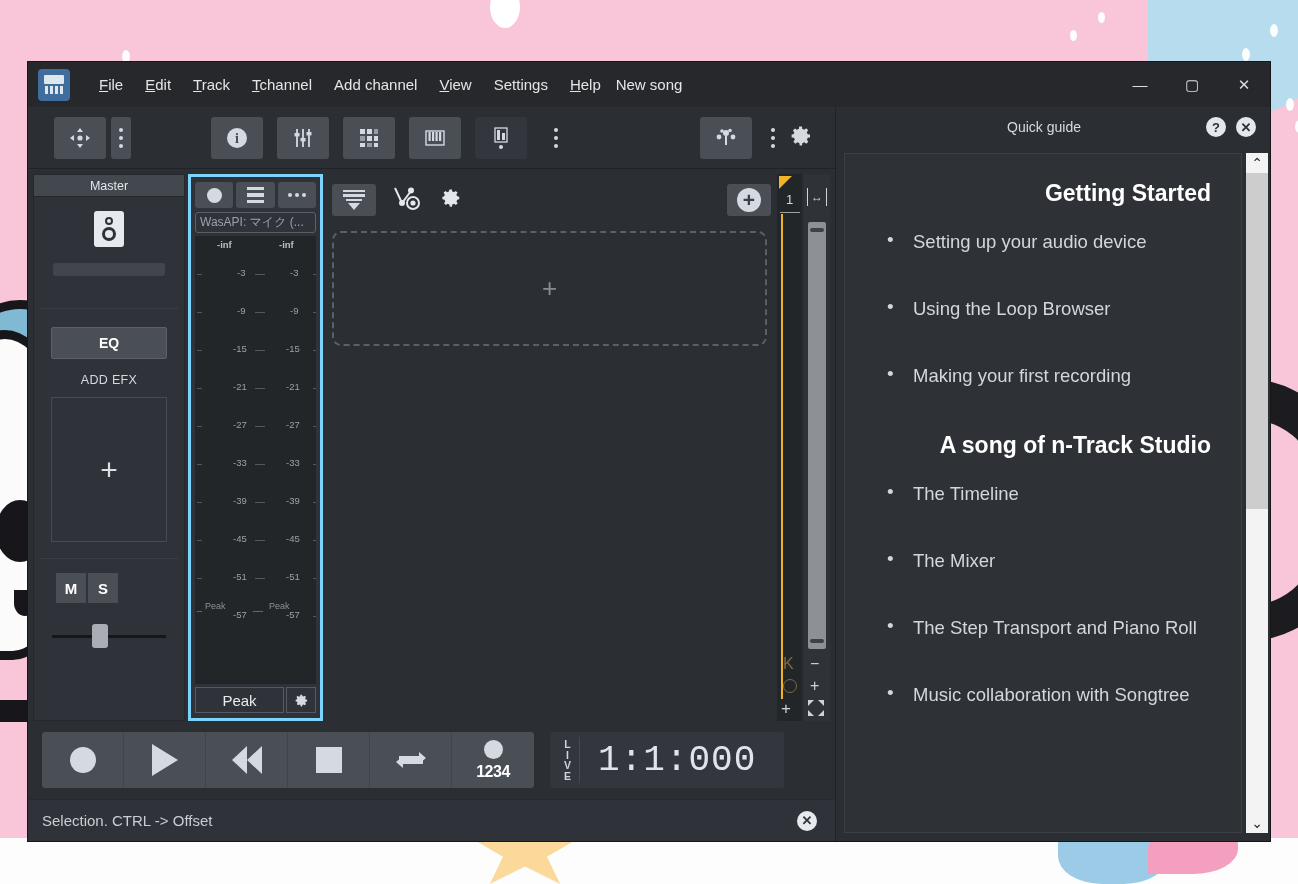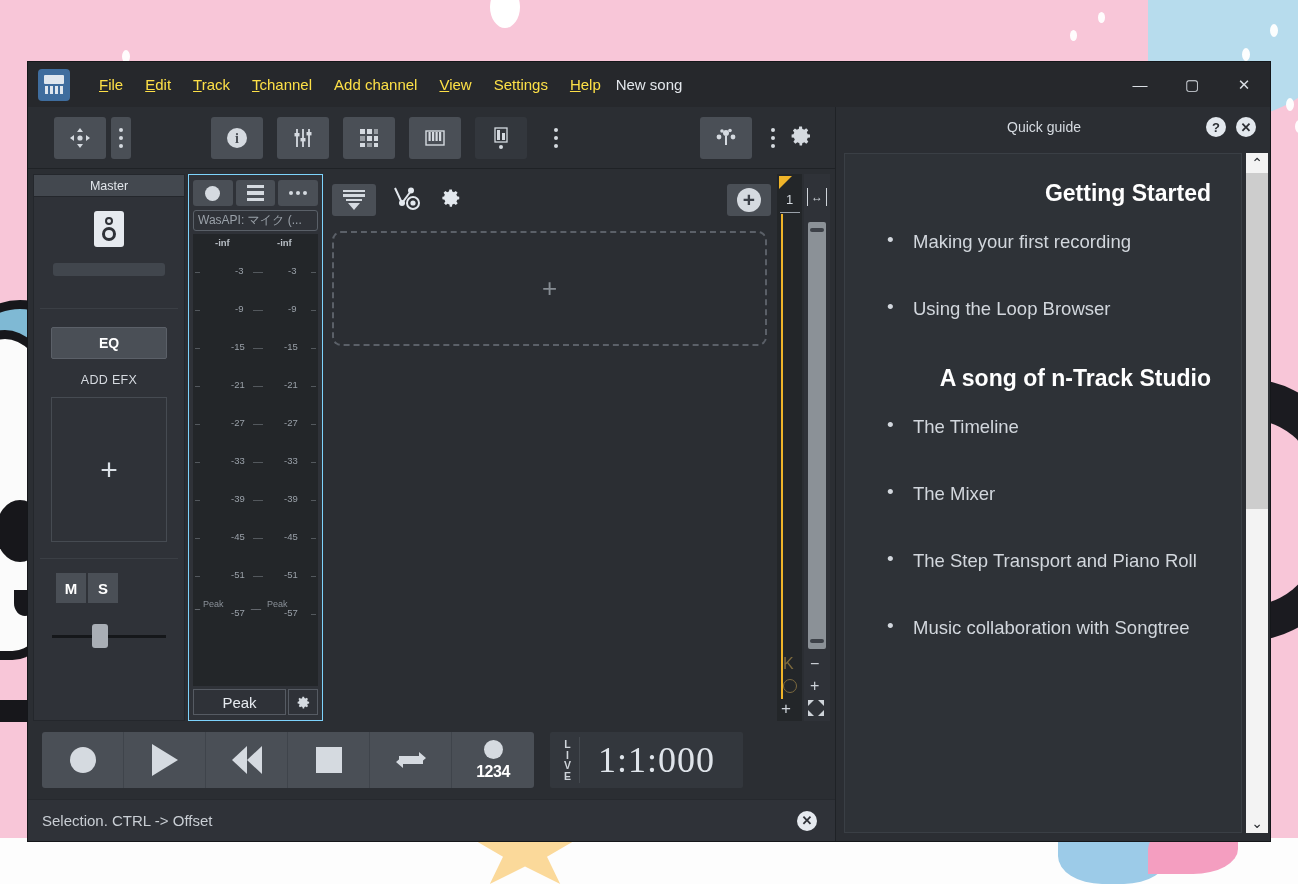--- a/index.html
+++ b/index.html
@@ -90,21 +90,21 @@
     background: linear-gradient(#4a77a8,#2e5party);
     background: #3f6d9e;
     display: flex; align-items: center; justify-content: center; flex-direction: column;
     gap: 2px; padding: 4px;
   }
   #app-icon .ai-top { width: 20px; height: 9px; background: #dfe6ee; border-radius: 1px; }
   #app-icon .ai-keys { display: flex; gap: 1.5px; }
   #app-icon .ai-keys i { display: block; width: 3.5px; height: 8px; background: #dfe6ee; }
   #menubar { display: flex; align-items: center; margin-left: 18px; gap: 0px; }
   .menu-item {
-    color: #fde047; font-size: 15px; padding: 6px 11px; cursor: default; white-space: nowrap;
+    color: #e5e5e5; font-size: 15px; padding: 6px 11px; cursor: default; white-space: nowrap;
   }
   .menu-item u { text-decoration: underline; }
   #window-title {
     position: absolute; left: 0; right: 0; text-align: center;
     color: #e3e7ec; font-size: 15px; pointer-events: none;
   }
   #win-controls { margin-left: auto; display: flex; height: 45px; }
   .win-btn {
     width: 52px; height: 45px; display: flex; align-items: center; justify-content: center;
     color: #d9dee4; font-size: 15px;
@@ -182,21 +182,21 @@
   #fader-row { margin-top: 20px; padding: 0 18px; position: relative; height: 26px; }
   #fader-track { position: absolute; left: 18px; right: 18px; top: 12px; height: 3px; background: #15171a; }
   #fader-knob {
     position: absolute; left: 58px; top: 1px; width: 16px; height: 24px;
     background: #a9aeb5; border-radius: 3px;
   }
 
   
   #meter-panel {
     width: 135px; margin: 5px 0 0 3px; background: #2f3238; display: flex; flex-direction: column;
-    border: 1px solid #7dd3fc;
+    border: 3px solid #7dd3fc;
   }
   #meter-top-btns { display: flex; gap: 3px; padding: 5px 4px 0; }
   .mt-btn {
     flex: 1; height: 26px; background: #4a4f56; border-radius: 3px;
     display: flex; align-items: center; justify-content: center; color: #d9dee4;
   }
   .mt-btn .circle { width: 15px; height: 15px; border-radius: 50%; background: #d5dae0; }
   .mt-btn .lines { display: flex; flex-direction: column; gap: 3px; }
   .mt-btn .lines i { display: block; width: 17px; height: 3.5px; background: #d5dae0; }
   .mt-btn .dots { display: flex; gap: 3px; }
@@ -301,21 +301,21 @@
   #time-display {
     height: 56px; background: #33373d; display: flex; align-items: center;
     padding: 0 6px; border-radius: 2px; margin-left: 6px;
   }
   #live-label {
     color: #cfd4da; font-size: 10.5px; font-weight: bold; line-height: 1.0;
     display: flex; flex-direction: column; align-items: center; padding: 0 8px;
     border-right: 1px solid #44494f; height: 46px; justify-content: center;
   }
   #time-value {
-    color: #dfe4ea; font-family: Liberation Serif, serif; font-size: 36px;
+    color: #dfe4ea; font-family: Liberation Mono, monospace; font-size: 36px;
     letter-spacing: 1px; padding: 0 22px 0 18px;
   }
 
   
   #statusbar {
     height: 42px; flex: 0 0 42px; background: #2f3238; display: flex; align-items: center;
     padding: 0 14px; border-top: 1px solid #26292e; position: relative;
   }
   #status-text { color: #c9ced4; font-size: 15px; }
   #status-close {
@@ -758,22 +758,23 @@
         <div id="qg-title">Quick guide</div>
         <div id="qg-actions">
           <div class="qg-round">?</div>
           <div class="qg-round">✕</div>
         </div>
       </div>
       <div id="qg-body">
         <div id="qg-content">
           <div class="qg-h">Getting Started</div>
           <ul class="qg-list">
+            <li>Setting up your audio device</li>
+            <li>Using the Loop Browser</li>
             <li>Making your first recording</li>
-            <li>Using the Loop Browser</li>
           </ul>
           <div class="qg-h second">A song of n-Track Studio</div>
           <ul class="qg-list">
             <li>The Timeline</li>
             <li>The Mixer</li>
             <li>The Step Transport and Piano Roll</li>
             <li>Music collaboration with Songtree</li>
           </ul>
         </div>
         <div id="qg-scroll">

